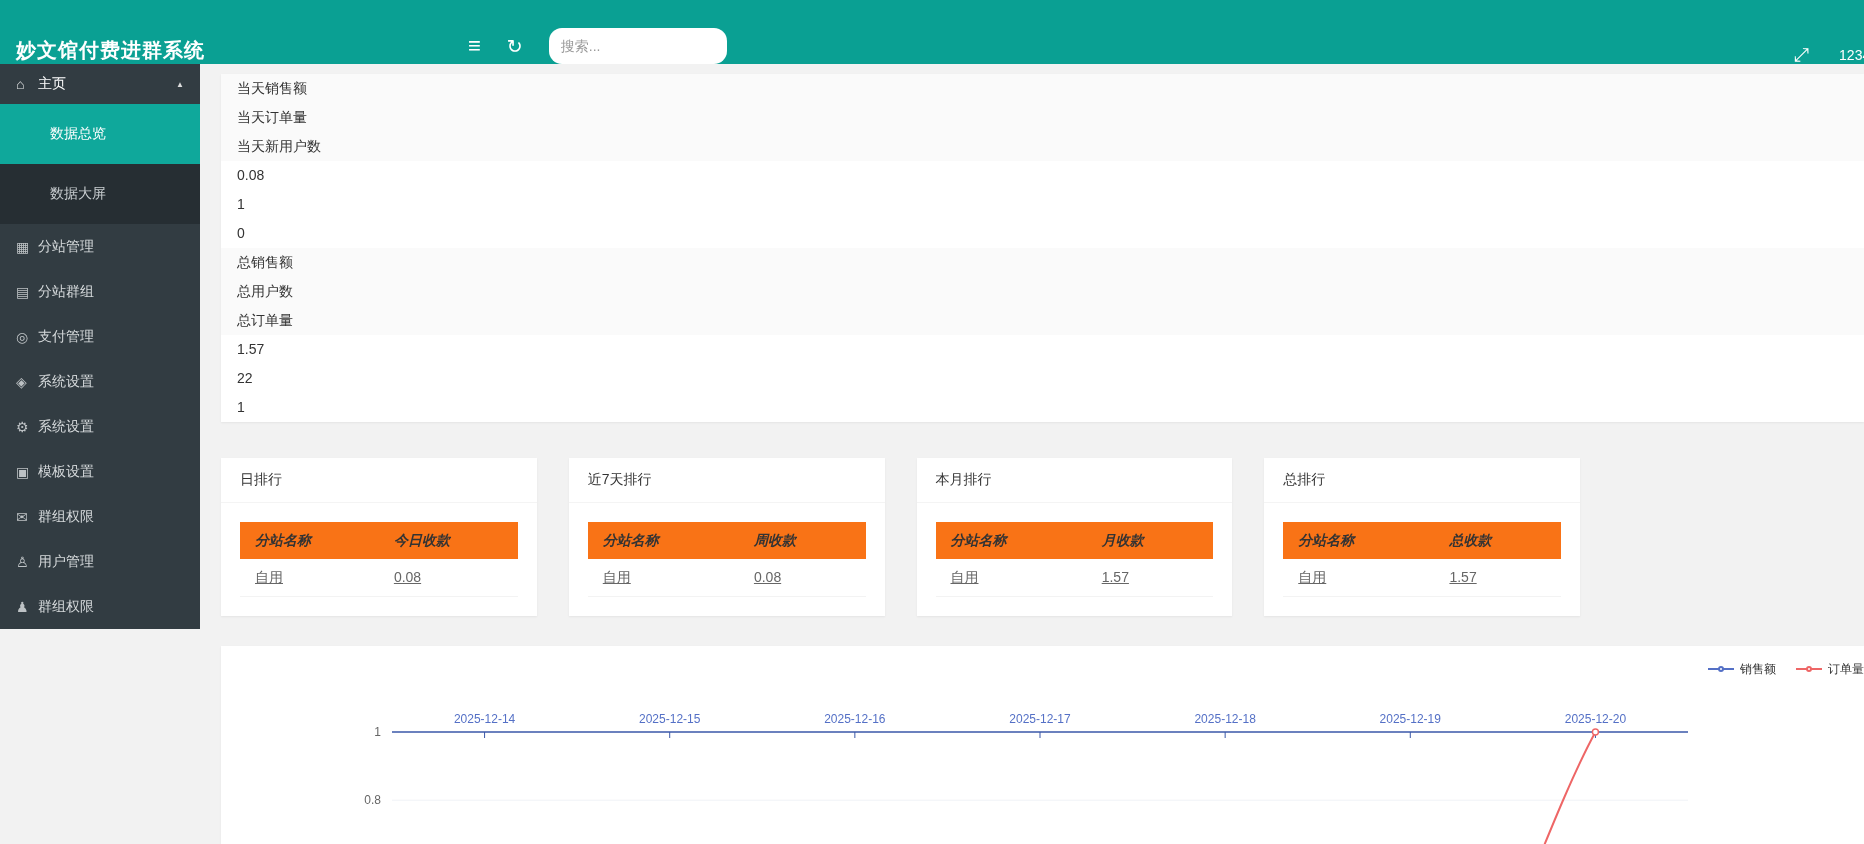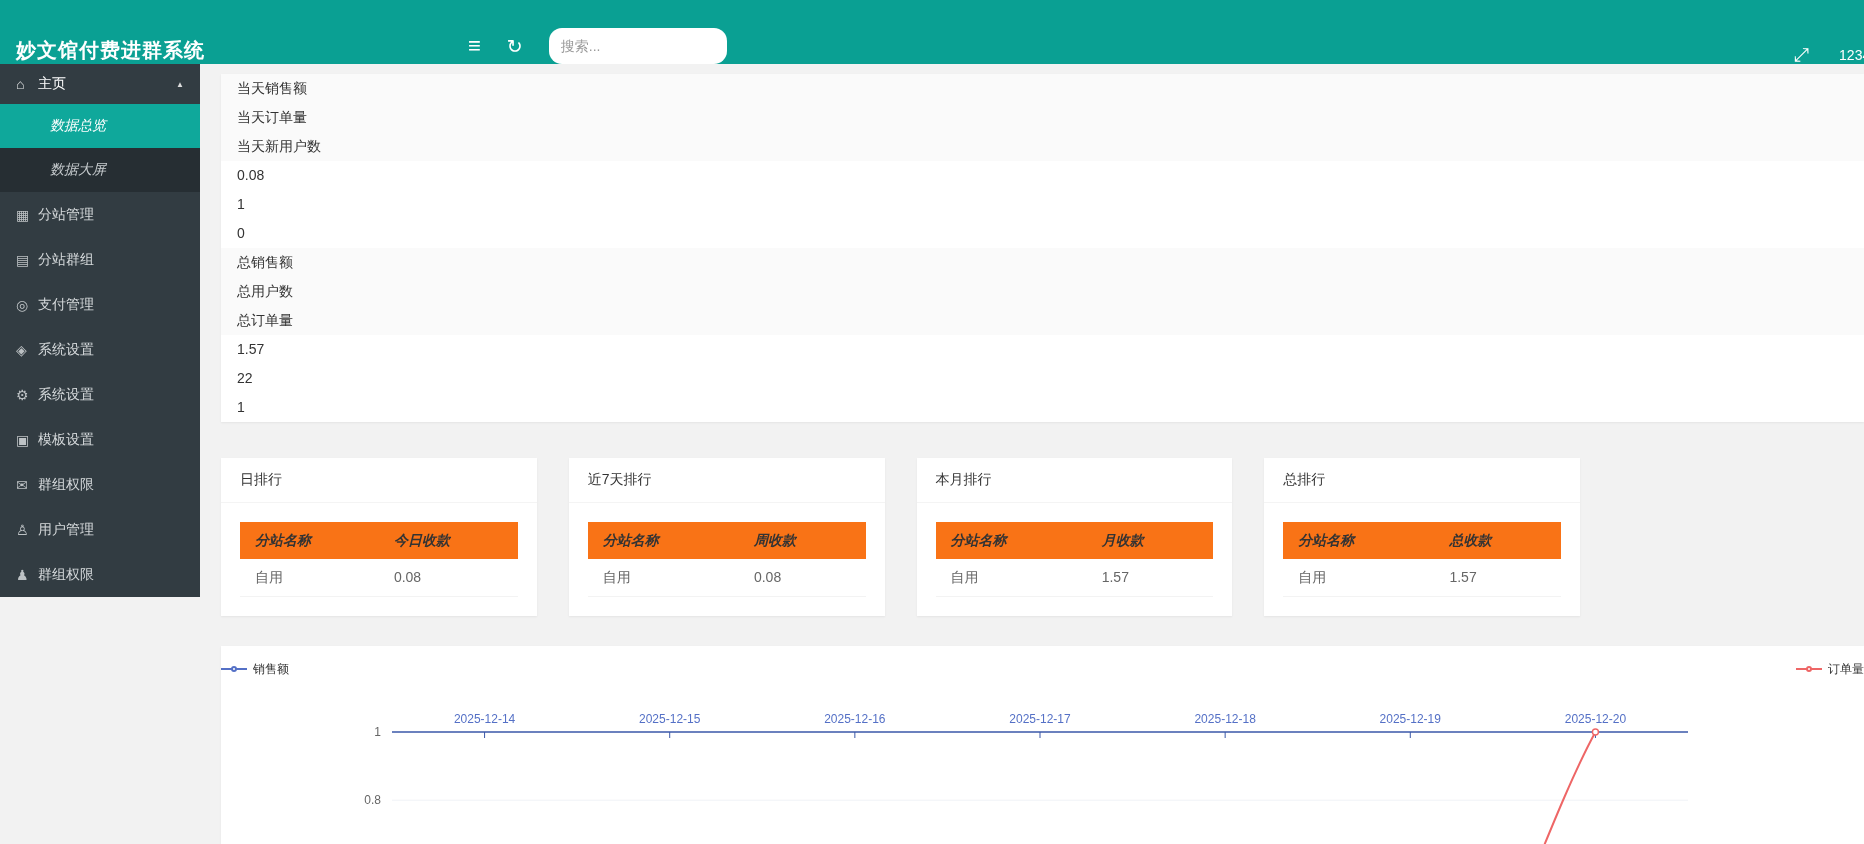--- a/index.html
+++ b/index.html
@@ -36,46 +36,46 @@
     background:#323c42; color:#ddd;
   }
   .nav-item {
     display:flex; align-items:center; padding:0 16px; height:45px;
     cursor:pointer; font-size:14px; color:#d6dadc; white-space:nowrap;
   }
   .nav-item.parent { height:40px; color:#fff; }
   .nicon { width:22px; font-size:14px; opacity:.85; display:inline-block; }
   .caret { margin-left:auto; font-size:8px; color:#ddd; }
   .subnav { background:#262e33; }
-  .nav-item.sub { height:44px; padding-left:50px; color:#c8cdd0;font-style:italic; }
+  .nav-item.sub { height:60px; padding-left:50px; color:#c8cdd0; }
   .nav-item.sub.active { background:#0fa89b; color:#fff; }
 
   
   main { margin-left:200px; padding:10px 0 0 21px; width:1664px; }
   .card-shadow { background:#fff; box-shadow:0 1px 2px rgba(0,0,0,.06); }
 
   
   .stats-card { width:1643px; }
   .stat-row { display:grid; grid-template-columns:repeat(1,1fr); }
   .stat-cell { padding:5px 16px; line-height:19px; font-size:14px; }
   .label-row { background:#fafafa; color:#333; }
   .value-row { color:#333; }
 
   
   .ranks { margin-top:36px; width:1359px; display:grid; grid-template-columns:repeat(4,1fr); gap:32px; }
   .rank-hd { padding:13px 19px; font-size:14px; color:#333; border-bottom:1px solid #f4f4f4; }
   .rank-bd { padding:19px; }
   .rank-table { width:100%; border-collapse:collapse; font-size:14px; }
   .rank-table td { padding:9px 15px; line-height:19px; }
   .rt-head td { background:#f97316; color:#333; font-weight:bold;font-style:italic; }
-  .rt-row td { color:#666; border-bottom:1px solid #f3f3f3; }
+  .rt-row td { color:#666; border-bottom:1px solid #f3f3f3;text-decoration:underline; }
 
   
   .chart-card { margin-top:30px; width:1643px; height:560px; padding-top:14px; }
-  .legend { display:flex; justify-content:space-between; align-items:center; gap:20px; height:18px; }
+  .legend { display:flex; justify-content:flex-end; align-items:center; gap:20px; height:18px; }
   .lg-item { display:flex; align-items:center; gap:6px; cursor:pointer; }
   .lg-line { position:relative; width:26px; height:2px; display:inline-block; }
   .lg-dot {
     position:absolute; left:50%; top:50%; transform:translate(-50%,-50%);
     width:6px; height:6px; border-radius:50%; background:#fff; border:2px solid #000;
   }
   .lg-text { font-size:12px; color:#333; }
   #chart-svg { display:block; margin-top:6px; }
 </style>
 </head>

